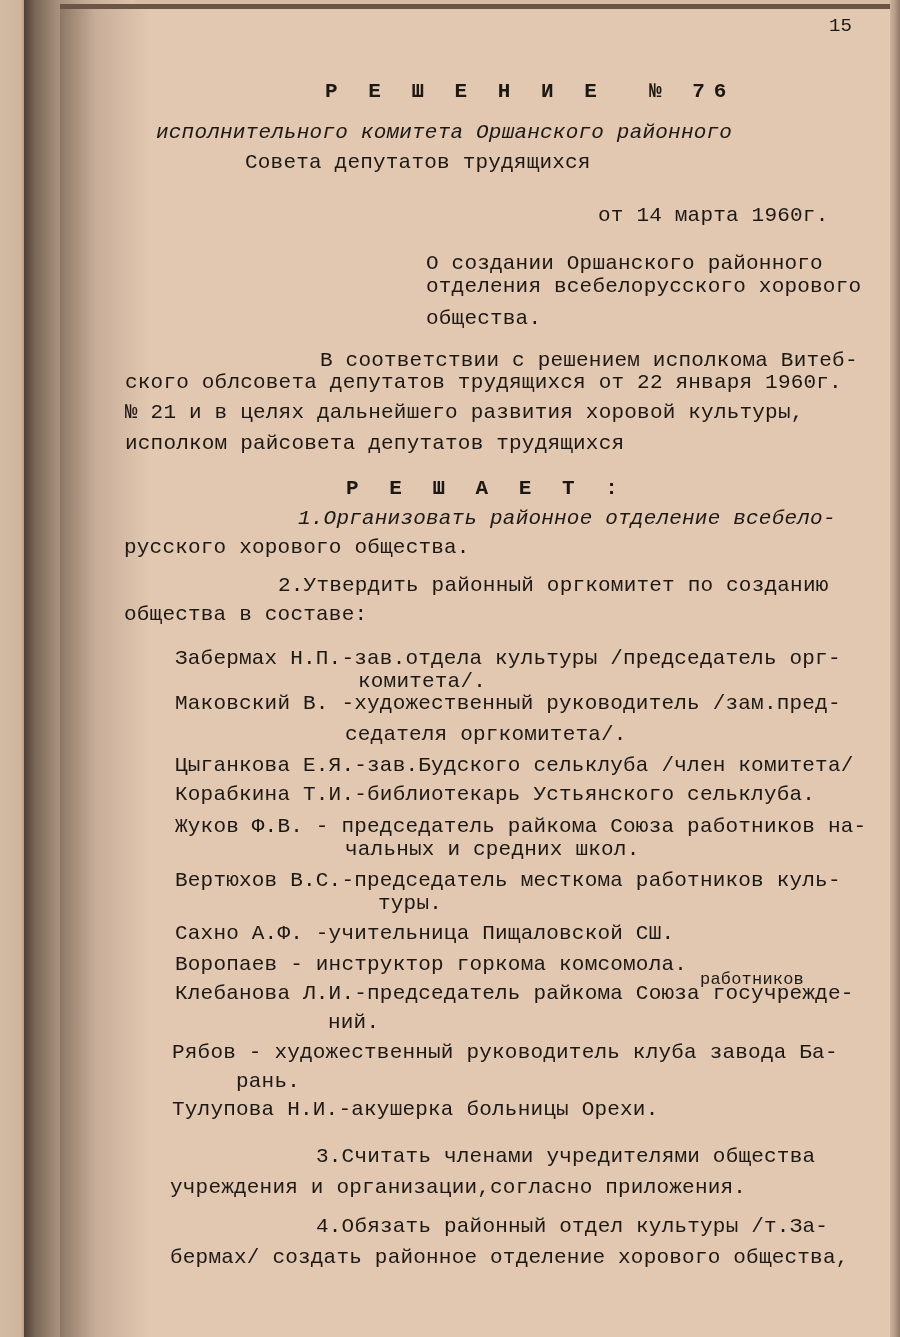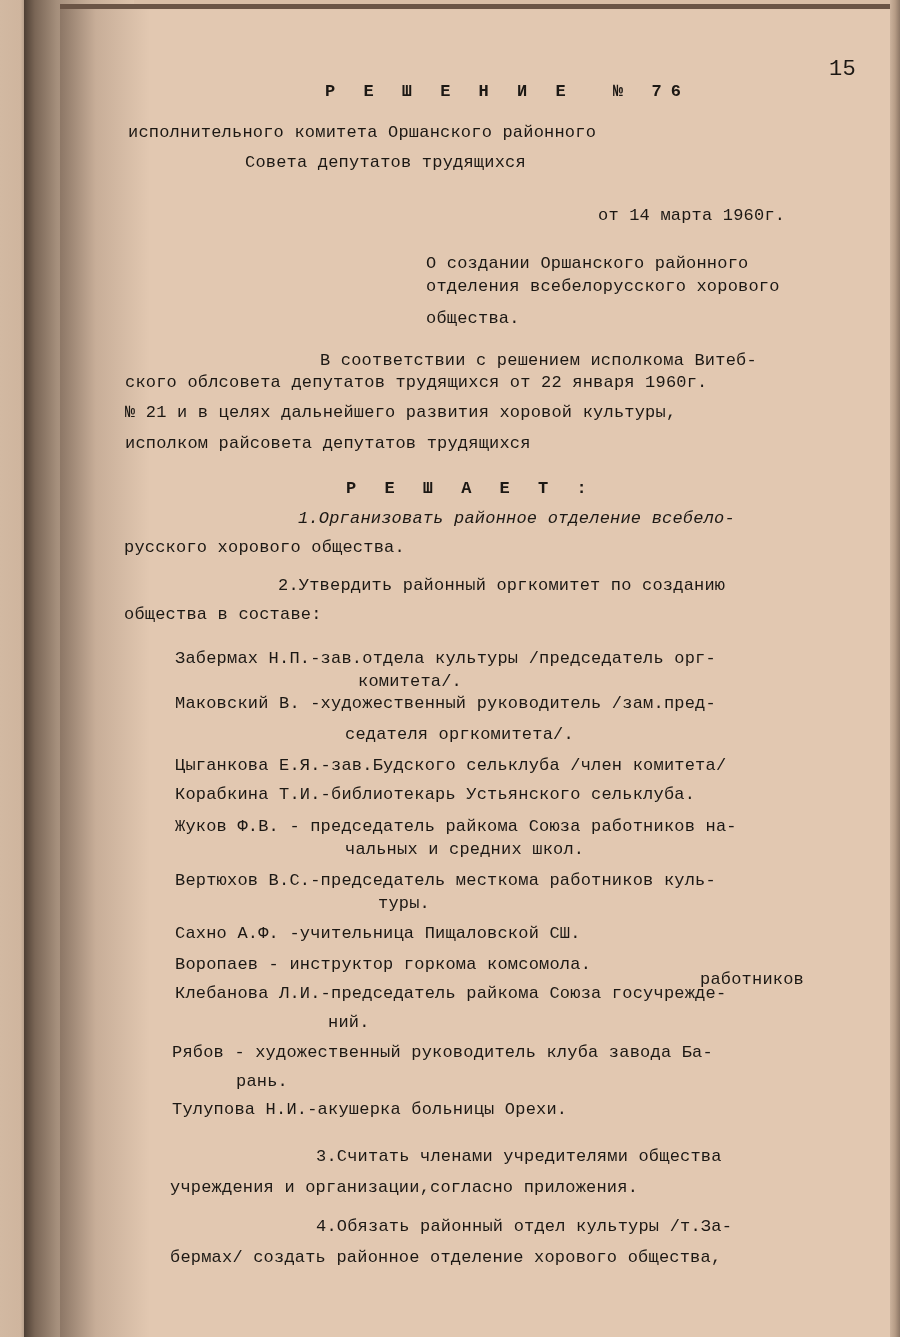--- a/index.html
+++ b/index.html
@@ -25,39 +25,39 @@
       content: ""; position: absolute; left: 0; top: 0; width: 90px; height: 100%;
       background: linear-gradient(90deg, rgba(70,52,40,0.55) 0%, rgba(120,95,78,0.25) 40%, rgba(0,0,0,0) 100%);
     }
     .top-edge {
       position: absolute; left: 0; right: 0; top: 0; height: 5px; background: #6b5546;
     }
     .right-edge {
       position: absolute; right: 0; top: 0; width: 10px; height: 1337px;
       background: linear-gradient(90deg, #cbb29c 0%, #b69c86 50%, #8d7766 100%);
     }
-    .line { position: absolute; white-space: pre; font-size: 17px; letter-spacing: 0.2px; line-height: 24px; }
+    .line { position: absolute; white-space: pre; font-size: 21px; letter-spacing: 0.2px; line-height: 24px; }
     .spaced { letter-spacing: 9px; font-weight: bold; }
-    .page-no { font-size: 22px; margin-top: 44px; }
+    .page-no { font-size: 19px; }
     .insert { font-size: 17px; text-align: center; }
   </style>
 </head>
 <body>
 
 <div class="left-page"></div>
 <div class="gutter"></div>
 <div class="sheet">
   <div class="top-edge"></div>
 </div>
 <div class="right-edge"></div>
 
 <div class="line page-no" style="left:829px;top:14px;">15</div>
 
 <div class="line spaced" style="left:325px;top:80px;">Р Е Ш Е Н И Е  № 76</div>
-<div class="line" style="left:128px;top:121px;">исполнительного комитета Оршанского районного</div>
+<div class="line" style="left:156px;top:121px;font-style:italic;">исполнительного комитета Оршанского районного</div>
 <div class="line" style="left:245px;top:151px;">Совета депутатов трудящихся</div>
 <div class="line" style="left:598px;top:204px;">от 14 марта 1960г.</div>
 
 <div class="line" style="left:426px;top:252px;">О создании Оршанского районного</div>
 <div class="line" style="left:426px;top:275px;">отделения всебелорусского хорового</div>
 <div class="line" style="left:426px;top:307px;">общества.</div>
 
 <div class="line" style="left:320px;top:349px;font-family:Liberation Mono, monospace;">В соответствии с решением исполкома Витеб-</div>
 <div class="line" style="left:125px;top:371px;">ского облсовета депутатов трудящихся от 22 января 1960г.</div>
 <div class="line" style="left:125px;top:401px;">№ 21 и в целях дальнейшего развития хоровой культуры,</div>

